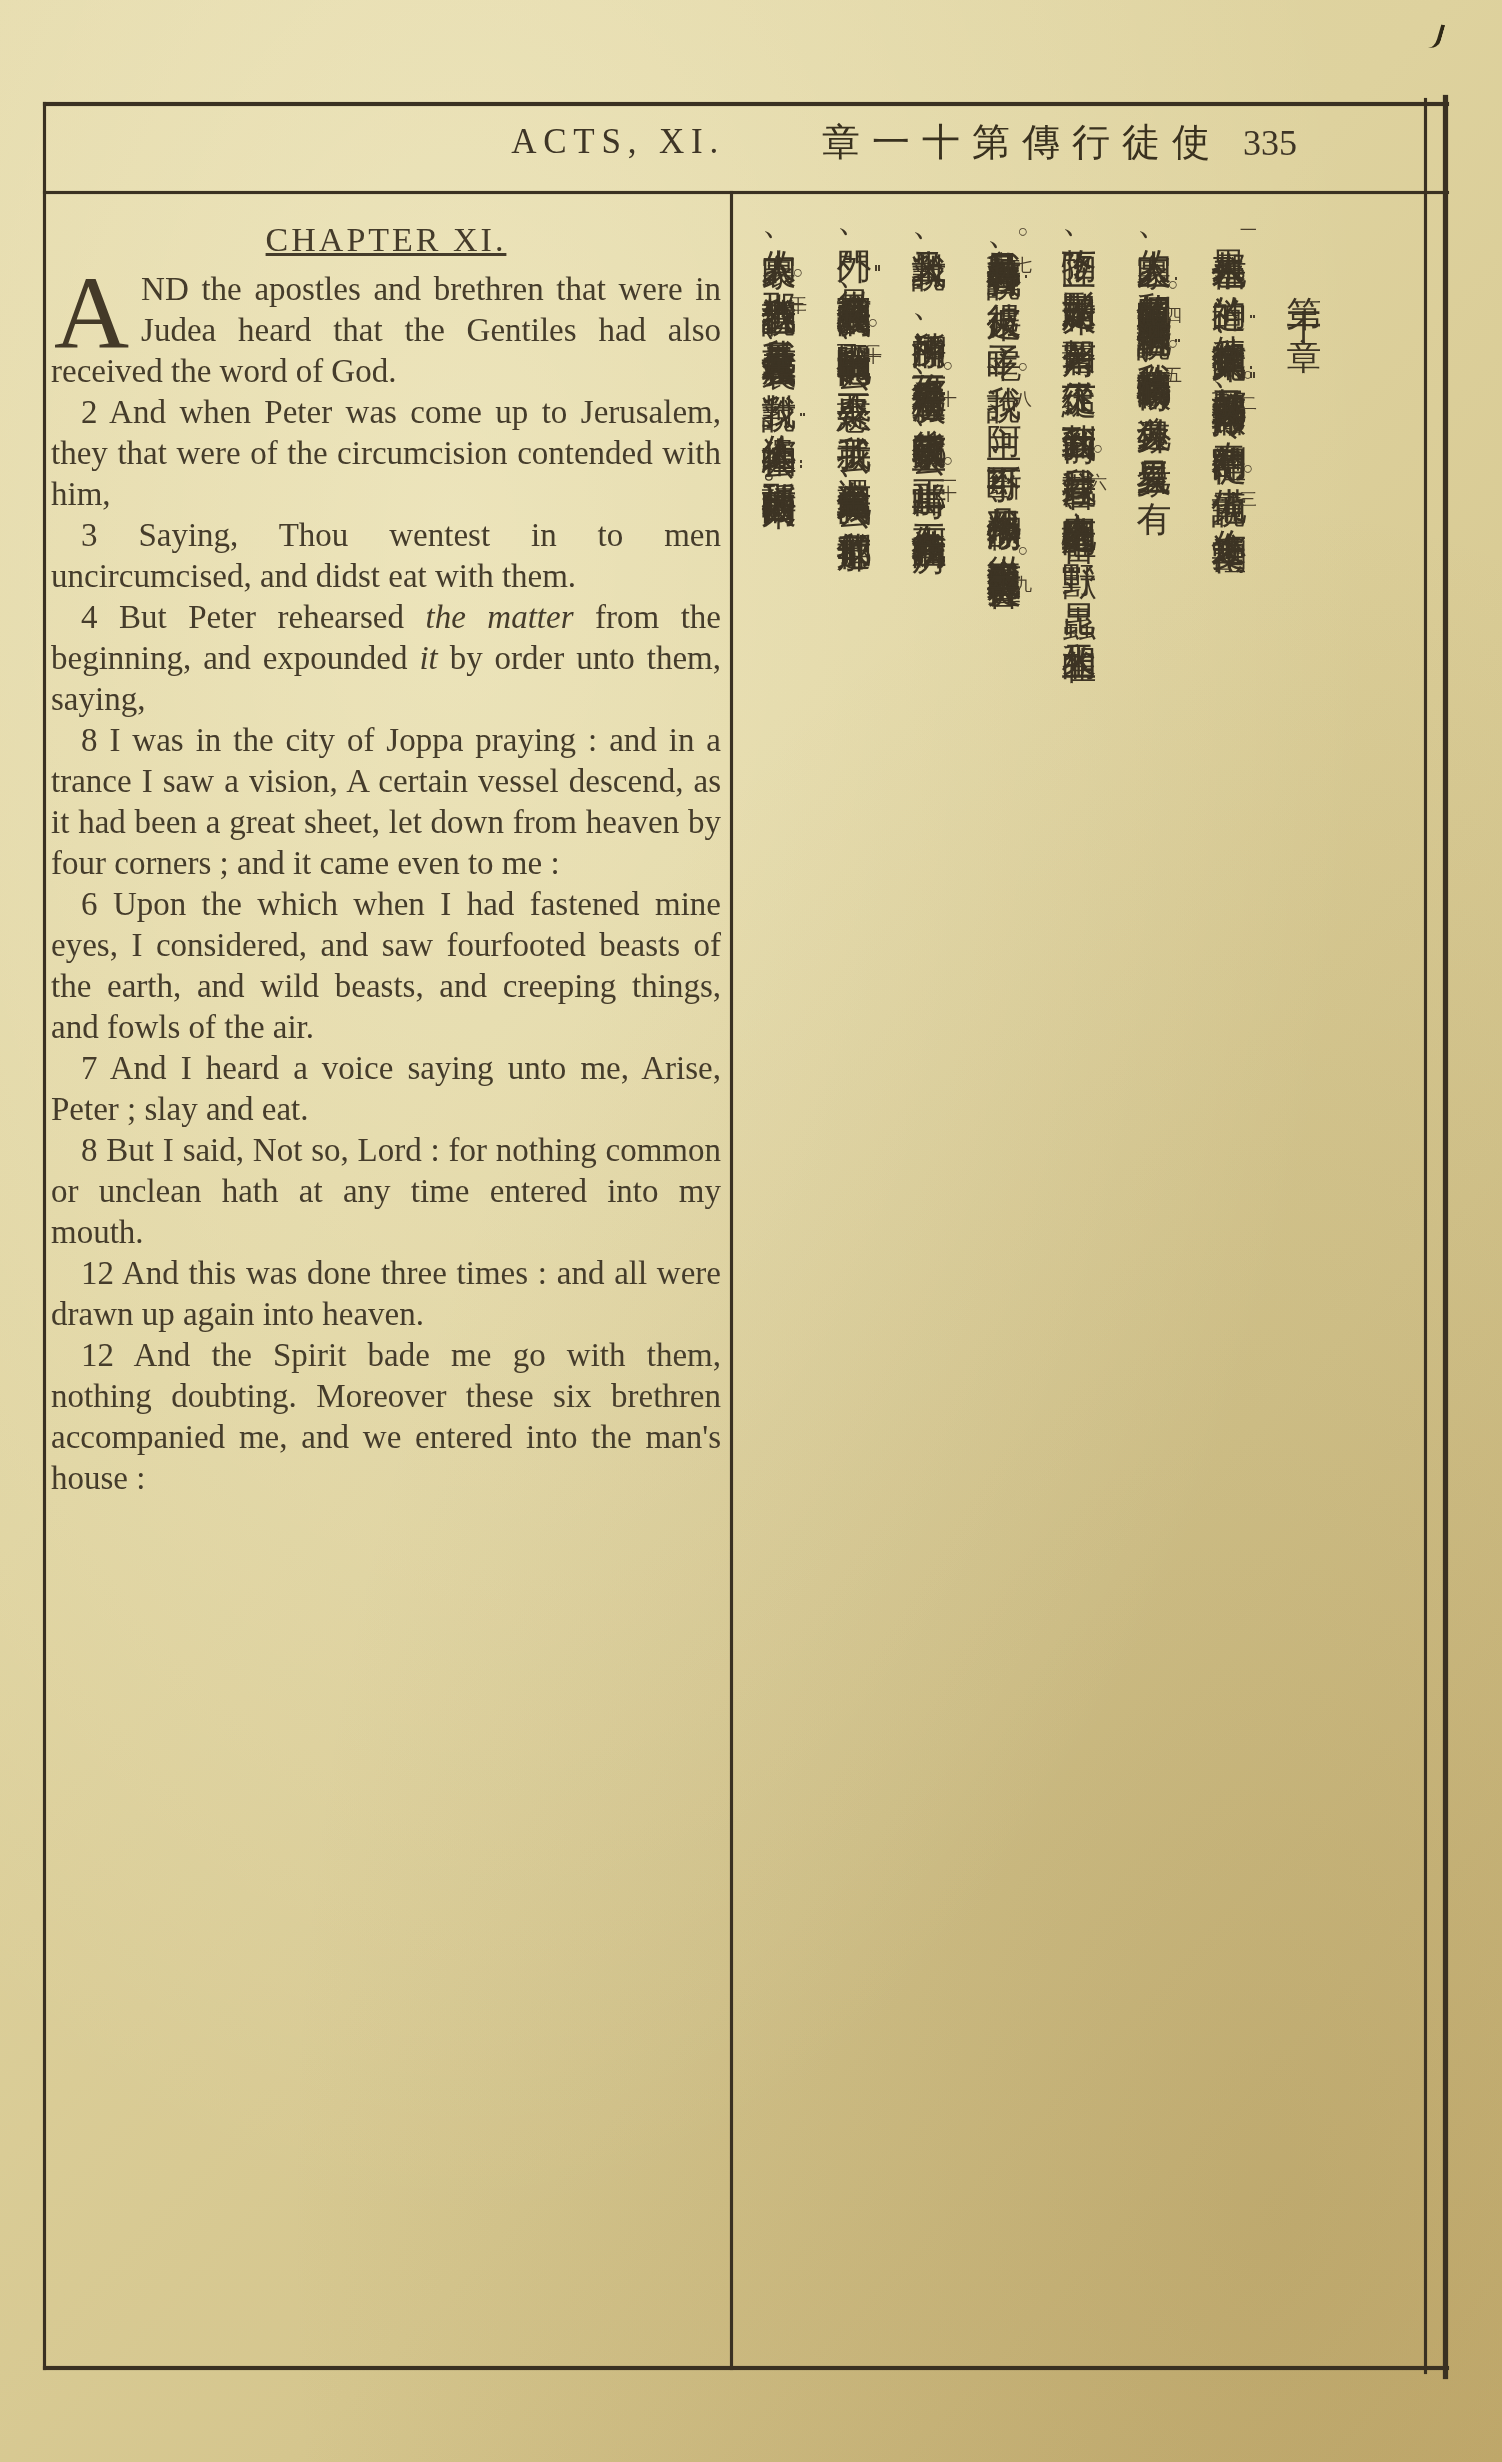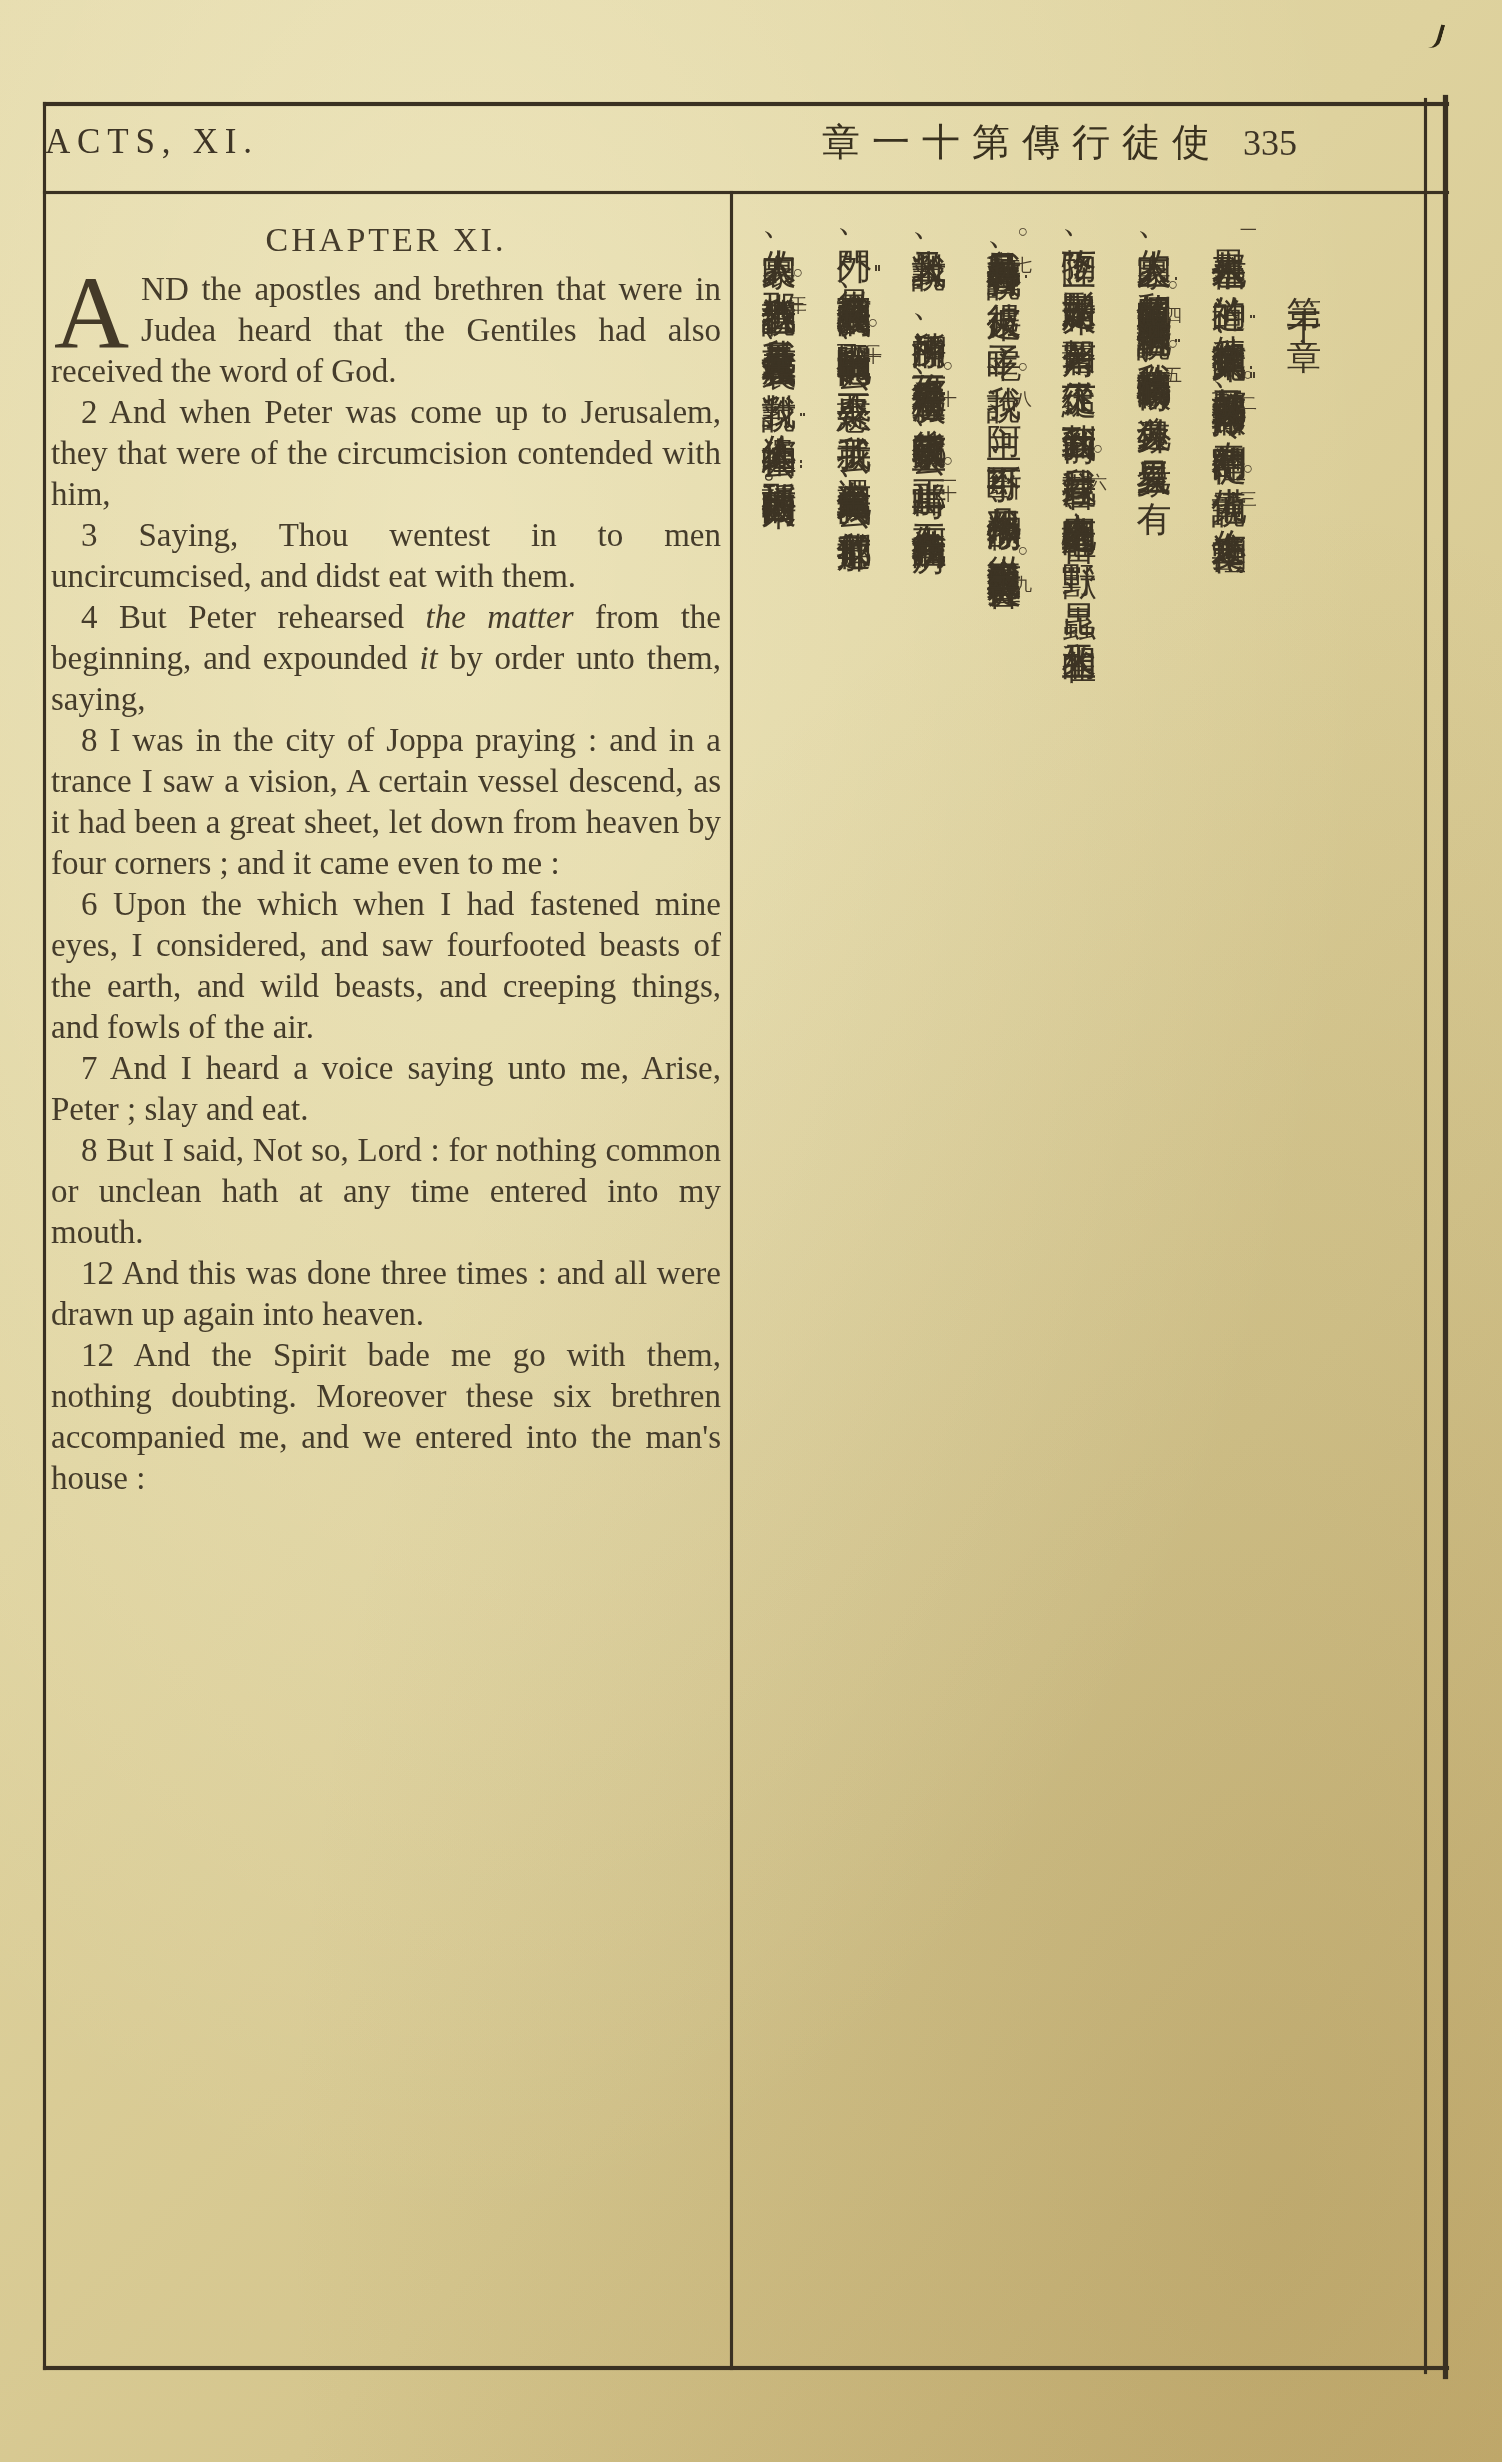--- a/index.html
+++ b/index.html
@@ -7,29 +7,29 @@
     position:relative;width:1502px;height:2462px;overflow:hidden;
     font-family:"Liberation Serif",serif;
     background:
       radial-gradient(ellipse at 30% 22%, rgba(255,252,225,0.40), rgba(255,252,225,0) 62%),
       radial-gradient(ellipse at 85% 90%, rgba(120,95,40,0.18), rgba(120,95,40,0) 55%),
       linear-gradient(133deg,#e3d8a8 0%,#ded29e 38%,#d5c68e 68%,#c9b274 100%);
     color:#44392a;
   }
   .rule{position:absolute;background:#3a3122;box-shadow:0 0 0.8px #3a3122;}
   
-  .head-left{position:absolute;left:45px;top:122px;width:680px;text-align:left;
+  .head-left{position:absolute;left:45px;top:122px;width:680px;text-align:right;
     font-size:35px;letter-spacing:6.8px;color:#3e3526;}
   .head-right{position:absolute;left:759px;top:117px;width:526px;text-align:center;
     font-size:38px;letter-spacing:12px;color:#39311f;font-weight:normal;}
   .page-num{position:absolute;left:1243px;top:122px;width:98px;font-size:36px;color:#3e3526;}
   
   .eng{position:absolute;left:51px;top:219px;width:670px;font-size:33px;line-height:41px;
     text-align:justify;color:#453c2b;}
-  .chapter{text-align:center;font-size:34px;letter-spacing:3px;margin:0 0 9px 0;}
+  .chapter{text-align:center;font-size:34px;letter-spacing:3px;margin:0 0 9px 0;text-decoration:underline;}
   p.verse{margin:0;text-indent:30px;}
   p.verse.first{text-indent:0;}
   .dropcap{float:left;font-size:104px;line-height:75px;padding:6px 12px 0 3px;color:#443a28;}
   
   .cn{position:absolute;left:740px;top:222px;width:601px;height:2142px;
     writing-mode:vertical-rl;color:#3d3424;}
   .cn-col{line-height:75px;font-size:35px;letter-spacing:1.5px;}
   .cn-chapter{letter-spacing:13.5px;padding-top:47px;}
   .vm{position:relative;display:inline-block;width:0;height:0;}
   .vm i{position:absolute;top:-1.5px;right:-28.5px;font-style:normal;font-size:17.3px;

